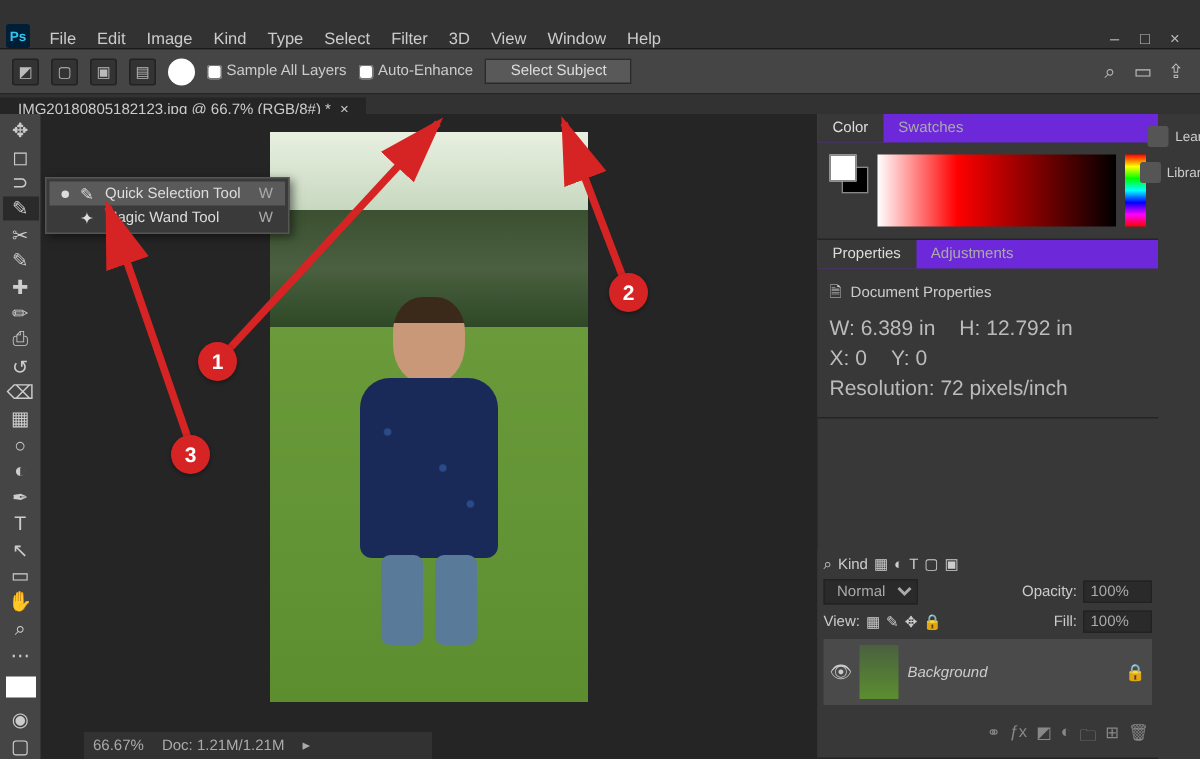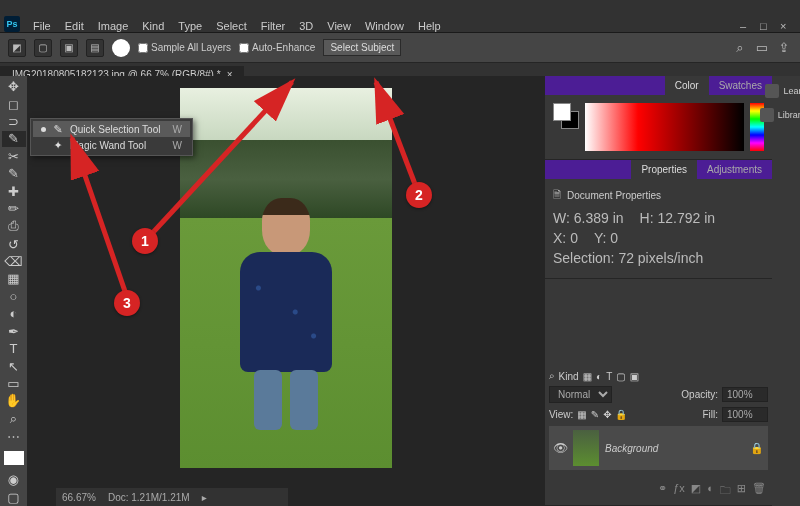--- a/index.html
+++ b/index.html
@@ -7,24 +7,24 @@
 .menubar { background: #323232; height: 33px; display: flex; align-items: flex-end; padding: 0 4px; color: #ccc; font-size: 11px; border-bottom: 1px solid #1a1a1a; }
 .menubar .logo { width: 16px; height: 16px; background: #001e36; border-radius: 2px; display:flex;align-items:center;justify-content:center;color:#31c5f0;font-size:9px;font-weight:bold;margin-right:6px;}
 .menubar .mi { padding: 0 7px; cursor: default; }
 .menubar .spacer { flex: 1; }
 .menubar .winbtn { width: 12px; height: 12px; margin: 0 4px; color:#bbb;font-size:11px; }
 .optbar { background: #454545; height: 30px; display: flex; align-items: center; padding: 0 8px; gap: 8px; border-bottom: 1px solid #252525; }
 .optbar .ico { width: 18px; height: 18px; background: #333; border:1px solid #222; border-radius:2px; display:flex;align-items:center;justify-content:center;color:#bbb;font-size:10px;}
 .optbar .brush { width:18px;height:18px;background:#fff;border-radius:50%;}
 .optbar .check { display:flex;align-items:center;gap:3px;color:#ccc;font-size:10px;}
 .optbar .check input { width:10px;height:10px;}
-.optbar .btn { background: #595959; color:#ddd; border:1px solid #2a2a2a; padding: 2px 6px; font-size:10px; cursor:default;}
+.optbar .btn { background: #595959; color:#ddd; border:1px solid #2a2a2a; padding: 2px 16px; font-size:10px; cursor:default;}
 .optbar .right { margin-left:auto; display:flex; gap:6px; }
 .optbar .right .ri { width:16px;height:16px;color:#bbb;display:flex;align-items:center;justify-content:center;font-size:13px;}
-.tabbar { background:#323232; height:24px; display:flex;align-items:center; border-bottom:1px solid #3b82f6;}
+.tabbar { background:#323232; height:24px; display:flex;align-items:center; border-bottom:3px solid #3b82f6;}
 .tabbar .tab { background:#252525;padding:3px 12px;color:#ccc;font-size:10px;display:flex;align-items:center;gap:6px;}
 .work { position:absolute; top:76px; left:0; right:0; bottom:0; display:flex;}
 .toolbar { width:28px; background:#454545; display:flex; flex-direction:column; padding-top:2px; border-right:1px solid #252525;}
 .toolbar .tool { width:24px; height:22px; margin:1px auto; display:flex;align-items:center;justify-content:center;color:#ccc;font-size:13px;cursor:default;}
 .toolbar .swatch { width:20px;height:20px;background:#fff;margin:6px auto;position:relative;}
 .toolbar .swatch::after { content:"";position:absolute;width:20px;height:20px;background:#000;top:6px;left:6px;z-index:-1;}
 .canvas-area { flex:1; background:#252525; position:relative; overflow:hidden;}
 .canvas { position:absolute; top:12px; left:152px; width:212px; background:#fff;}
 .canvas .sky { height:52px; background:linear-gradient(180deg,#e8f0e0,#c8d8c0);}
 .canvas .trees { height:78px; background:linear-gradient(180deg,#3a5030 0%,#4a6040 50%,#2e4825 100%);}
@@ -38,21 +38,21 @@
 .flyout .fi { display:flex; align-items:center; gap:6px; padding:2px 8px;}
 .flyout .fi.sel { background:#5a5a5a;}
 .flyout .dot { width:5px;height:5px;background:#ddd;border-radius:50%;}
 .flyout .ti { width:12px;height:12px;display:flex;align-items:center;justify-content:center;font-size:11px;}
 .flyout .lab { flex:1; min-width:90px;}
 .flyout .sc { color:#aaa; margin-left:6px;}
 .annot-circle { position:absolute; width:26px;height:26px;background:#d62424;border-radius:50%;color:#fff;display:flex;align-items:center;justify-content:center;font-size:14px;font-weight:bold;box-shadow:0 1px 3px rgba(0,0,0,.4);}
 .statusbar { position:absolute; bottom:0; left:28px; right:256px; height:18px; background:#323232; color:#aaa; font-size:10px; display:flex;align-items:center;padding:0 6px;gap:12px;}
 .panelcol { width:228px; background:#383838; display:flex;flex-direction:column; border-left:1px solid #252525;}
 .panel { background:#383838; border-bottom:1px solid #252525; font-size:10px; color:#ccc;}
-.panel .tabs { display:flex; background:#4c1d95;justify-content:flex-end;}
+.panel .tabs { display:flex; background:#6d28d9;}
 .panel .tabs .pt { padding:4px 10px; color:#aaa;}
 .panel .tabs .pt.act { background:#383838;color:#ddd;}
 .panel .body { padding:8px;}
 .colorpick { display:flex; gap:6px;}
 .colorpick .sw { width:26px;height:26px;position:relative;}
 .colorpick .sw .f { position:absolute;width:18px;height:18px;background:#fff;border:1px solid #888;}
 .colorpick .sw .b { position:absolute;width:18px;height:18px;background:#000;border:1px solid #888;top:8px;left:8px;}
 .colorpick .grad { flex:1;height:48px;background:linear-gradient(to right,#fff,#ff0000,#800000,#000);}
 .colorpick .hue { width:14px;height:48px;background:linear-gradient(180deg,#f00,#ff0,#0f0,#0ff,#00f,#f0f,#f00);}
 .proprow { display:flex; gap:16px; margin:4px 0; font-size:14px;color:#bbb;}
@@ -231,21 +231,21 @@
         </div>
         <div class="proprow">
           <span><span>W:</span> <span>6.389 in</span></span>
           <span><span>H:</span> <span>12.792 in</span></span>
         </div>
         <div class="proprow">
           <span><span>X:</span> <span>0</span></span>
           <span><span>Y:</span> <span>0</span></span>
         </div>
         <div class="proprow">
-          <span><span>Selection:</span> <span>72 pixels/inch</span></span>
+          <span><span>Resolution:</span> <span>72 pixels/inch</span></span>
         </div>
       </div>
     </div>
 
     <div style="flex:1"></div>
 
     <div class="panel">
       <div class="layers-body">
         <div class="row1">
           <span>⌕</span>

